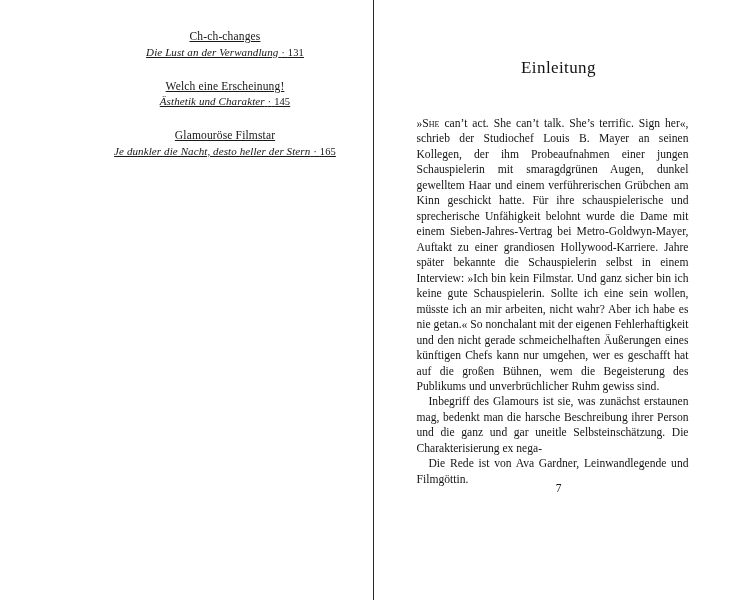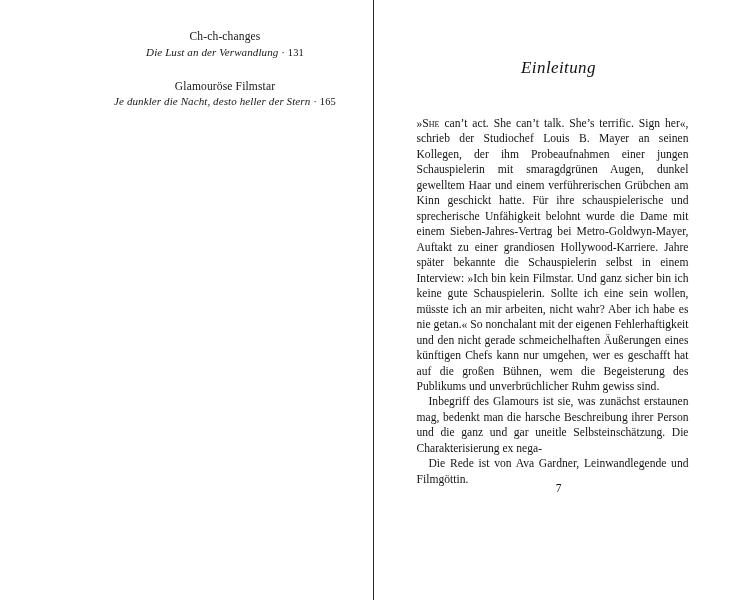--- a/index.html
+++ b/index.html
@@ -38,20 +38,21 @@
   
   .toc {
     position: absolute;
     left: 95px;
     top: 28px;
     width: 260px;
     text-align: center;
   }
   .toc-entry {
     margin-bottom: 17px;
+    text-decoration: underline;
   }
   .toc-title {
     font-size: 11.5px;
     line-height: 1.45;
     letter-spacing: 0.15px;
     color: #161616;
   }
   .toc-sub {
     font-size: 11px;
     font-style: italic;
@@ -71,21 +72,20 @@
   
   .chapter {
     position: absolute;
     left: 35px;
     top: 0;
     width: 300px;
   }
   .chapter-title {
     margin-top: 58px;
     text-align: center;
-    font-style: italic;
     font-size: 17px;
     letter-spacing: 0.4px;
     color: #111;
   }
   .body-text {
     margin-top: 38px;
     width: 272px;
     margin-left: 8px;
     font-size: 11.6px;
     line-height: 1.335;
@@ -122,20 +122,24 @@
 <div class="spread">
 
   <div class="page">
     <div class="toc">
 
       <div class="toc-entry">
         <div class="toc-title">Ch-ch-changes</div>
         <div class="toc-sub"><span>Die Lust an der Verwandlung</span> <span class="dot">·</span> <span class="pg">131</span></div>
       </div>
 
+      <div class="toc-entry">
+        <div class="toc-title">Welch eine Erscheinung!</div>
+        <div class="toc-sub"><span>Ästhetik und Charakter</span> <span class="dot">·</span> <span class="pg">145</span></div>
+      </div>
 
       <div class="toc-entry">
         <div class="toc-title">Glamouröse Filmstar</div>
         <div class="toc-sub"><span>Je dunkler die Nacht, desto heller der Stern</span> <span class="dot">·</span> <span class="pg">165</span></div>
       </div>
 
     </div>
   </div>
 
   <div class="gutter"></div>

